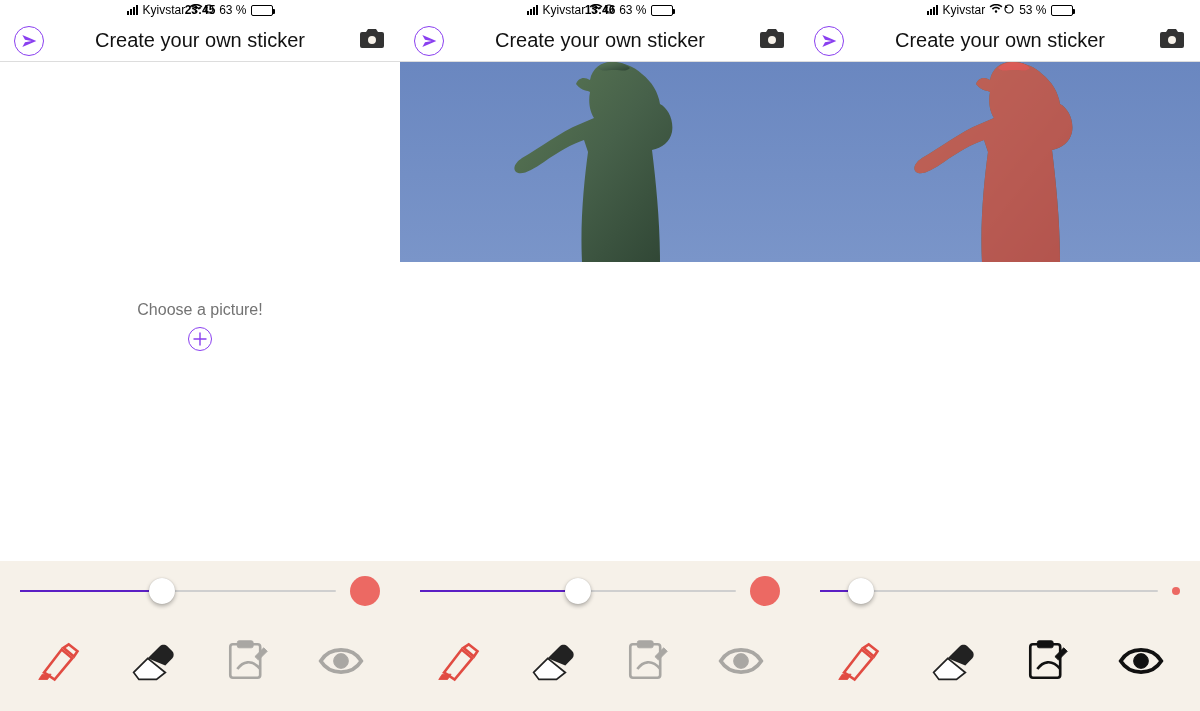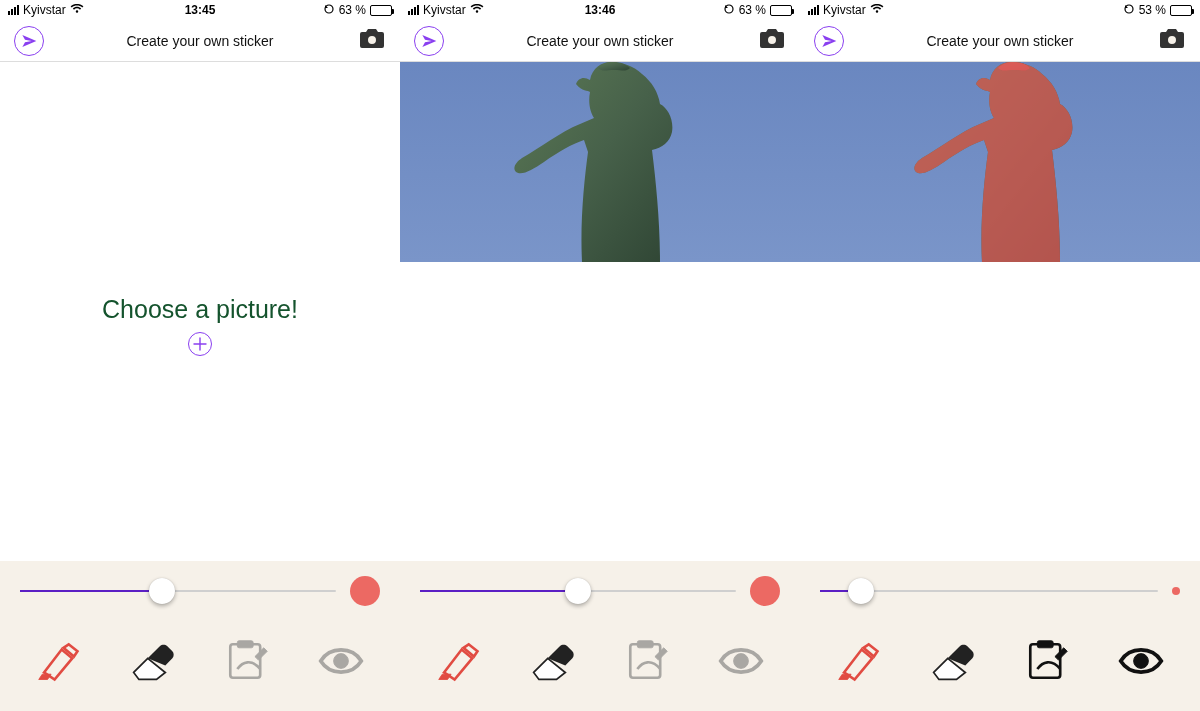--- a/index.html
+++ b/index.html
@@ -17,21 +17,21 @@
     display: flex;
     flex-direction: column;
     position: relative;
     background: #fff;
   }
   
   .statusbar {
     height: 20px;
     display: flex;
     align-items: center;
-    justify-content: space-between;
+    justify-content: center;
     padding: 0 8px;
     font-size: 12px;
     font-weight: 500;
     color: #000;
   }
   .sb-left, .sb-right { display: flex; align-items: center; gap: 4px; }
   .sb-center { position: absolute; left: 0; right: 0; text-align: center; pointer-events: none; font-weight:600;}
   .signal-icon { display: inline-flex; align-items: flex-end; gap: 1px; }
   .signal-icon span { width: 2px; background: #000; display: inline-block; }
   .signal-icon span:nth-child(1){height:4px}
@@ -52,21 +52,21 @@
   
   .navbar {
     height: 42px;
     display: flex;
     align-items: center;
     justify-content: space-between;
     padding: 0 14px;
     border-bottom: 1px solid #ddd;
   }
   .navbar-title {
-    font-size: 14px;
+    font-size: 20px;
     font-weight: 400;
     color: #111;
     position: absolute;
     left: 0; right: 0;
     text-align: center;
     pointer-events: none;
   }
   .send-btn {
     width: 30px; height: 30px;
     border: 1.5px solid #8a3ff0;
@@ -80,21 +80,21 @@
   .content {
     flex: 1;
     position: relative;
     overflow: hidden;
   }
   .choose-wrap {
     position: absolute; top: 0; left: 0; right: 0; bottom: 150px;
     display: flex; flex-direction: column; align-items: center; justify-content: center;
     gap: 8px;
   }
-  .choose-text { color: #14532d; font-size: 25px; margin-top: 28px; }
+  .choose-text { color: #737373; font-size: 16px; margin-top: 28px; }
   .add-btn {
     width: 24px; height: 24px; border: 1.5px solid #8a3ff0; border-radius: 50%;
     display: flex; align-items: center; justify-content: center;
     color: #8a3ff0; font-size: 18px; line-height: 1;
   }
   
   .image-area {
     width: 100%;
     height: 200px;
     position: relative;
@@ -173,21 +173,21 @@
           <span></span>
           <span></span>
         </span>
       <span>Kyivstar</span>
       <span class="wifi-icon">
         <svg viewBox="0 0 16 12">
             <path fill="#000" d="M8 10.5a1.5 1.5 0 100-3 1.5 1.5 0 000 3zM3 5.5C4.5 4 6.2 3.2 8 3.2s3.5.8 5 2.3l-1.4 1.4C10.5 5.8 9.3 5.2 8 5.2s-2.5.6-3.6 1.7L3 5.5zM.3 2.8C2.5.9 5.2-.1 8-.1s5.5 1 7.7 2.9l-1.4 1.4C12.5 2.6 10.3 1.9 8 1.9S3.5 2.6 1.7 4.2L.3 2.8z"></path>
           </svg>
       </span>
     </div>
-    <div class="sb-center">13:45</div>
+    <div class="sb-center">23:45</div>
     <div class="sb-right">
       <span class="rot-icon"><svg viewBox="0 0 12 12">
             <path fill="none" stroke="#000" stroke-width="1.2" d="M2 6a4 4 0 108 0 4 4 0 00-8 0"></path>
             <path fill="#000" d="M2 2l0 3 3 0z"></path>
           </svg></span>
       <span>63 %</span>
       <span class="battery"><span class="battery-fill" style="width:63%"></span></span>
     </div>
   </div>
 

